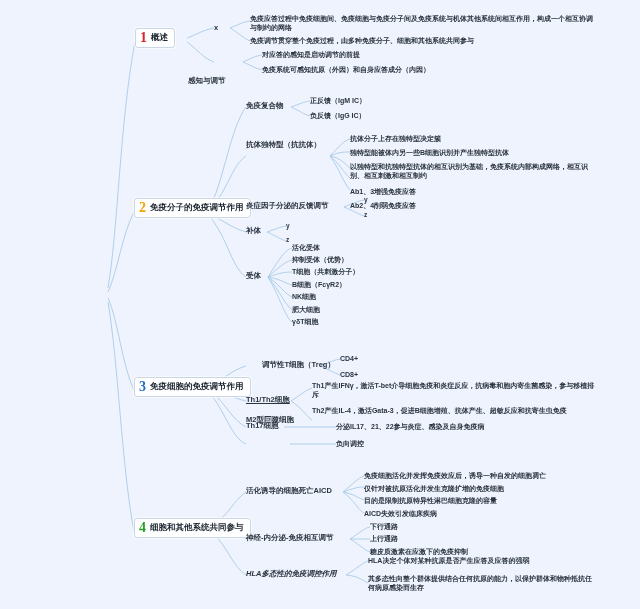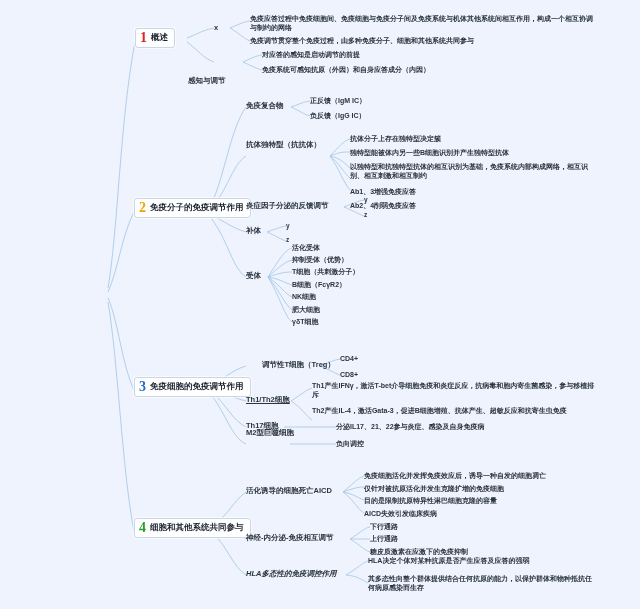--- a/index.html
+++ b/index.html
@@ -289,21 +289,21 @@
     <span>Th2产生IL-4，激活Gata-3，促进B细胞增殖、抗体产生、超敏反应和抗寄生虫免疫</span>
   </div>
 
   <div class="node l2" style="left:246px;top:422px;">
     <span>Th17细胞</span>
   </div>
   <div class="node l3 nowrap" style="left:336px;top:422px;">
     <span>分泌IL17、21、22参与炎症、感染及自身免疫病</span>
   </div>
 
-  <div class="node l2" style="left:246px;top:429px;text-align:right;">
+  <div class="node l2" style="left:246px;top:416px;text-align:right;">
     <span>M2型巨噬细胞</span>
   </div>
   <div class="node l3 nowrap" style="left:336px;top:439px;">
     <span>负向调控</span>
   </div>
 
   <div class="node l1" style="left:134px;top:518px;">
     <span class="num" style="color:#2aa02a">4</span>
     <span class="lbl">细胞和其他系统共同参与</span>
   </div>

